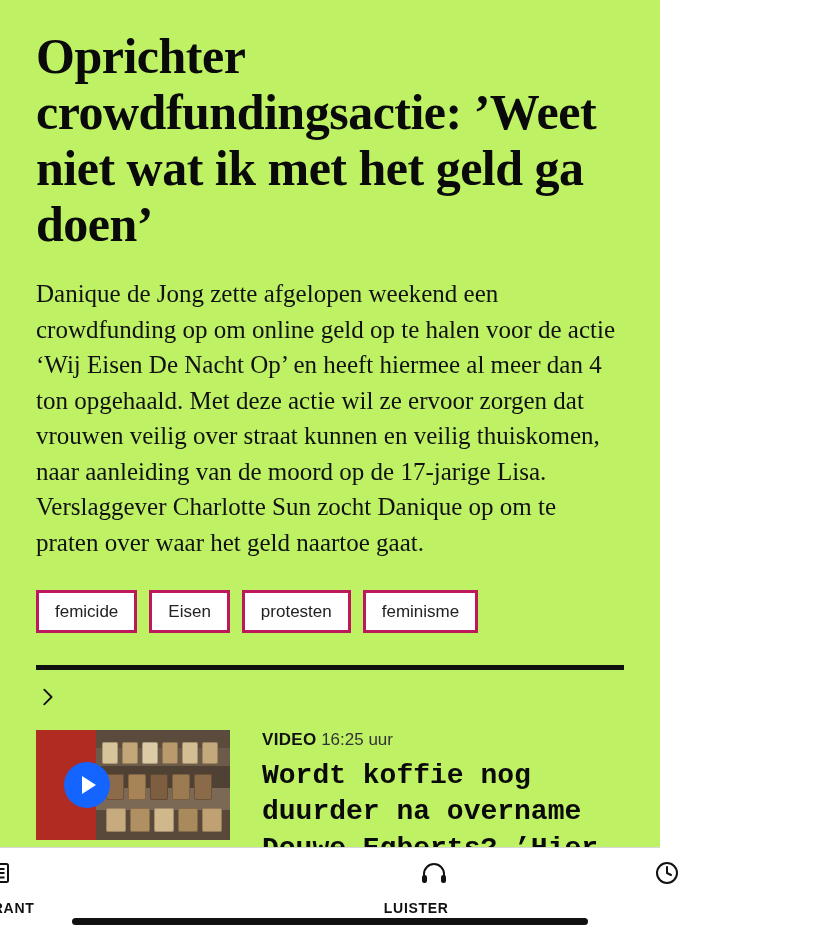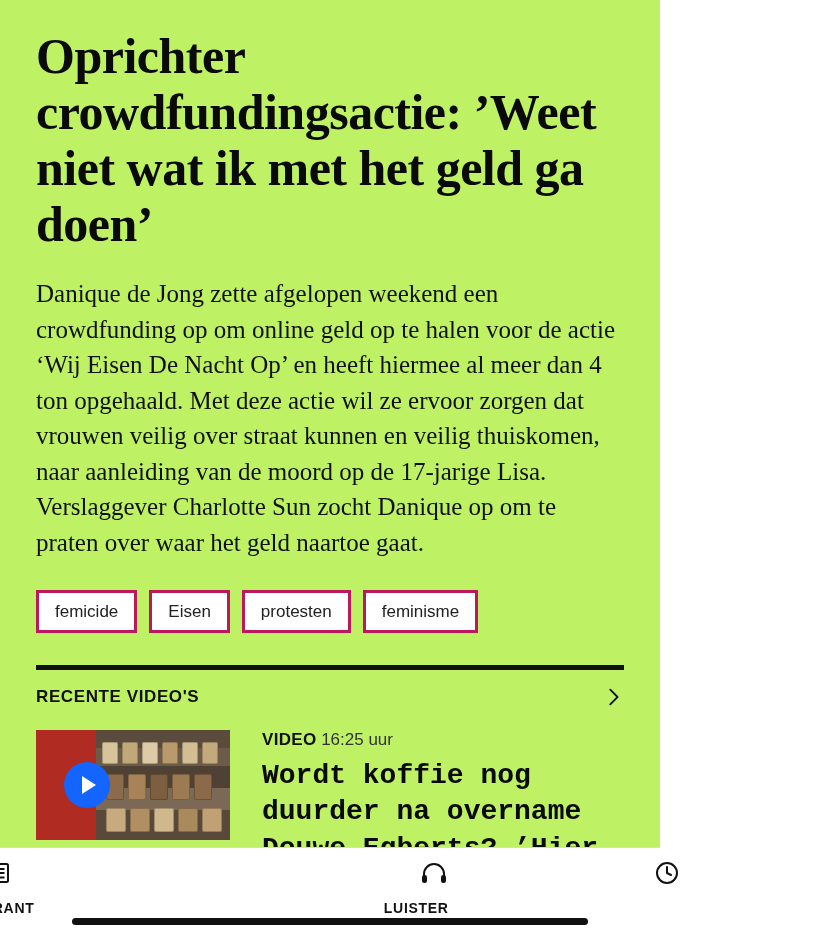--- a/index.html
+++ b/index.html
@@ -220,21 +220,20 @@
     <div class="tags">
       <span class="tag">femicide</span>
       <span class="tag">Eisen</span>
       <span class="tag">protesten</span>
       <span class="tag">feminisme</span>
     </div>
 
     <div class="section-rule"></div>
 
     <div class="section-head">
-      <span class="section-title">RECENTE VIDEO'S</span>
       <span>
         <svg class="chev" viewBox="0 0 24 24" fill="none" stroke="#111111" stroke-width="2" stroke-linecap="round" stroke-linejoin="round">
           <polyline points="9,4 17,12 9,20"></polyline>
         </svg>
       </span>
     </div>
 
     <div class="video-item">
       <div class="thumb">
         <div class="shelf"></div>

